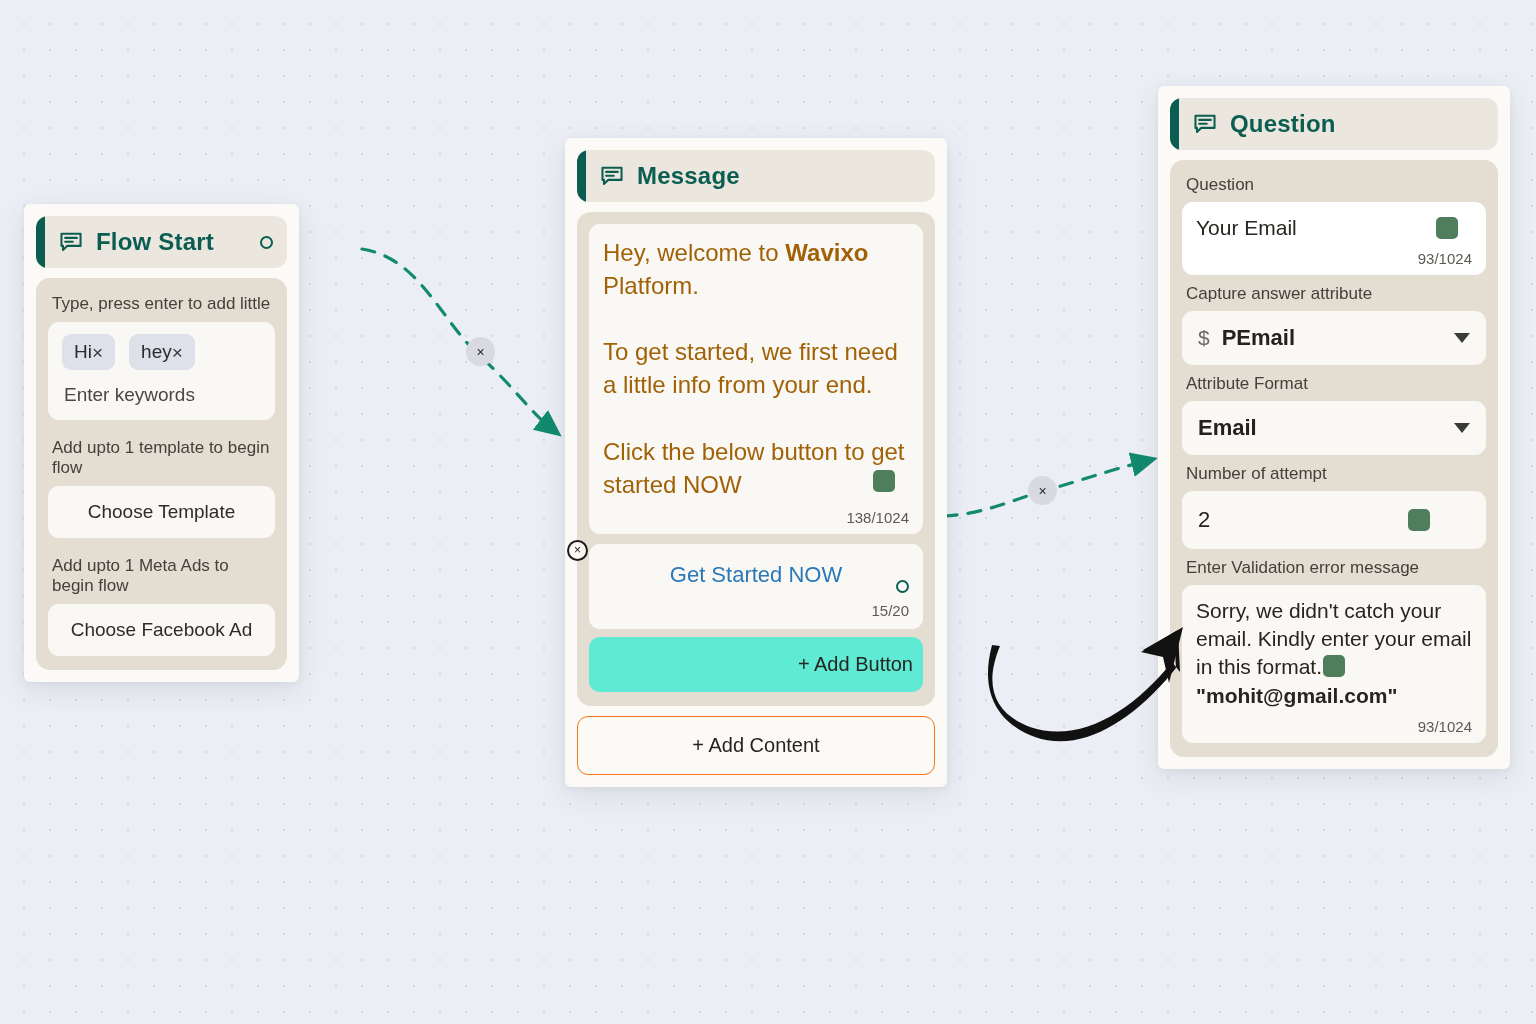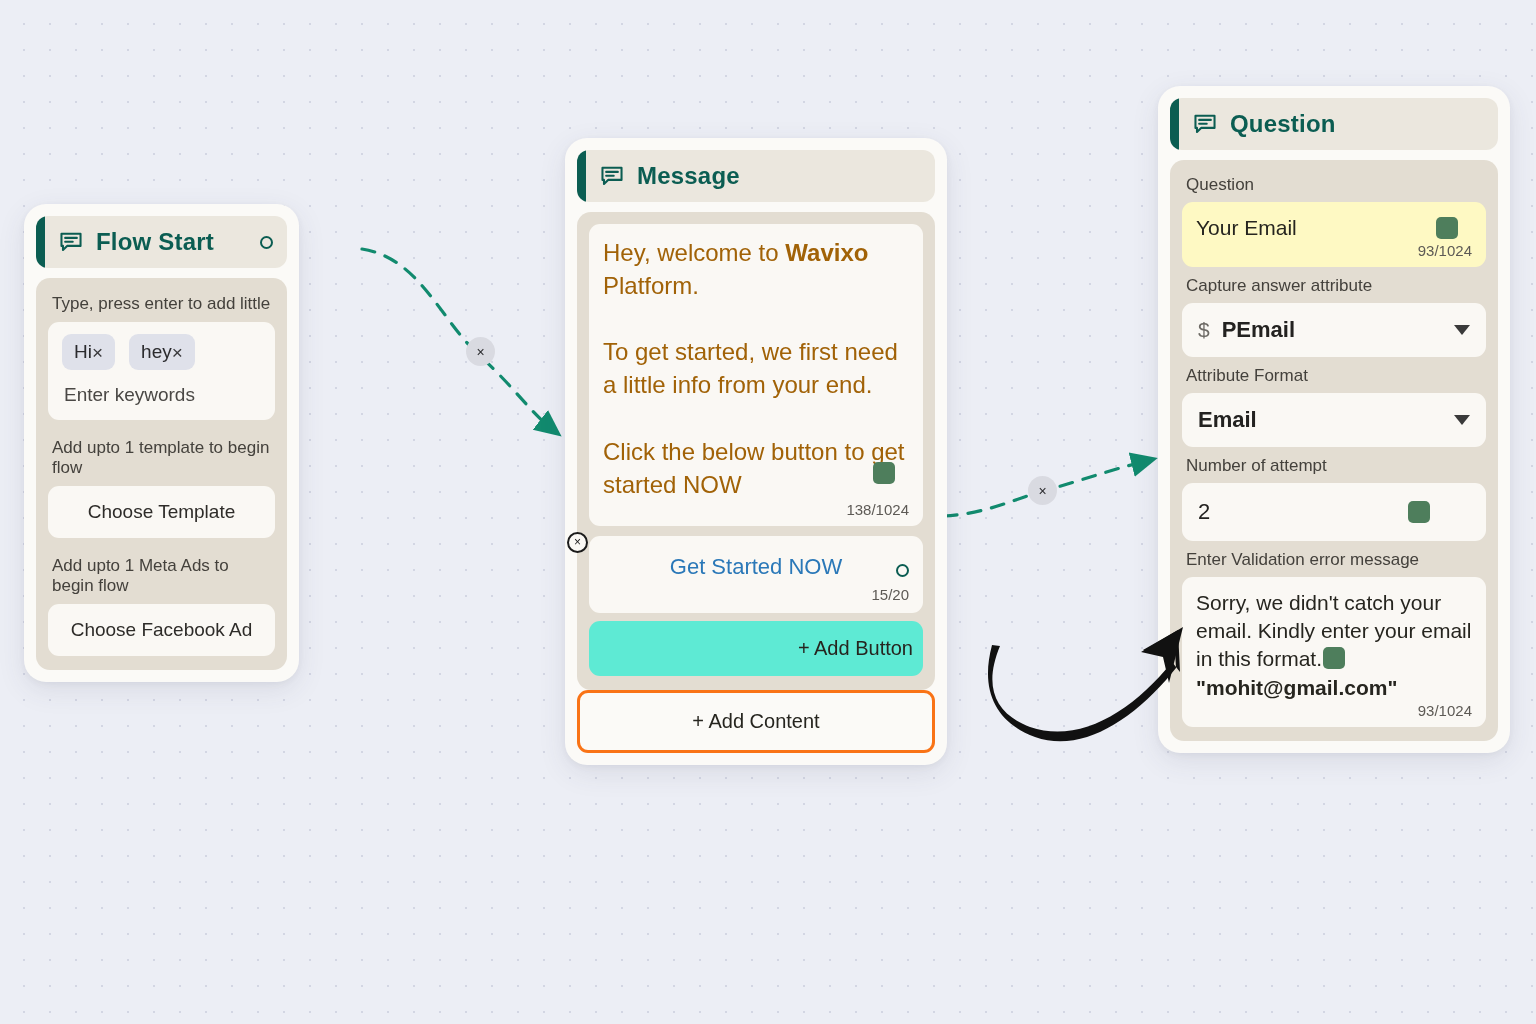--- a/index.html
+++ b/index.html
@@ -21,21 +21,21 @@
 
   #canvas {
     position: absolute;
     inset: 0;
   }
 
   
   .node {
     position: absolute;
     background: #fbfaf7;
-    border-radius: 22px;
+    border-radius: 6px;
     box-shadow: 0 8px 28px rgba(60,60,90,.10), 0 2px 6px rgba(60,60,90,.06);
     padding: 12px;
     z-index: 5;
   }
 
   .node-header {
     display: flex;
     align-items: center;
     gap: 12px;
     background: #ebe7de;
@@ -130,21 +130,21 @@
     line-height: 1.38;
     color: #a16207;
     white-space: pre-wrap;
   }
   .msg-text b { font-weight: bold; }
 
   .counter {
     text-align: right;
     font-size: 15px;
     color: #5d5a55;
-    margin-top: 0;
+    margin-top: 8px;
   }
 
   .emoji-sq {
     width: 22px; height: 22px;
     background: #4e7e5c;
     border-radius: 5px;
     display: inline-block;
   }
   .emoji-inline {
     position: absolute;
@@ -189,33 +189,34 @@
     background: #5eead4;
     border-radius: 11px;
     margin-top: 8px;
     padding: 16px 10px;
     text-align: right;
     font-size: 20px;
     color: #26251f;
   }
   .add-content {
     background: #fbfaf7;
-    border: 3px solid #f97316;
-    border-radius: 11px;
+    border: 1px solid #f97316;
+    border-radius: 11px;
+    margin-top: 10px;
     padding: 17px 10px;
     text-align: center;
     font-size: 20px;
     color: #26251f;
   }
 
   
   #node-question { left: 1158px; top: 86px; width: 352px; }
 
   .q-input {
-    background: #fef9c3;
+    background: #ffffff;
     border-radius: 11px;
     padding: 12px 14px 8px 14px;
     position: relative;
     min-height: 56px;
   }
   .q-value {
     font-size: 21px;
     color: #26251f;
     line-height: 1.34;
     padding-right: 34px;

